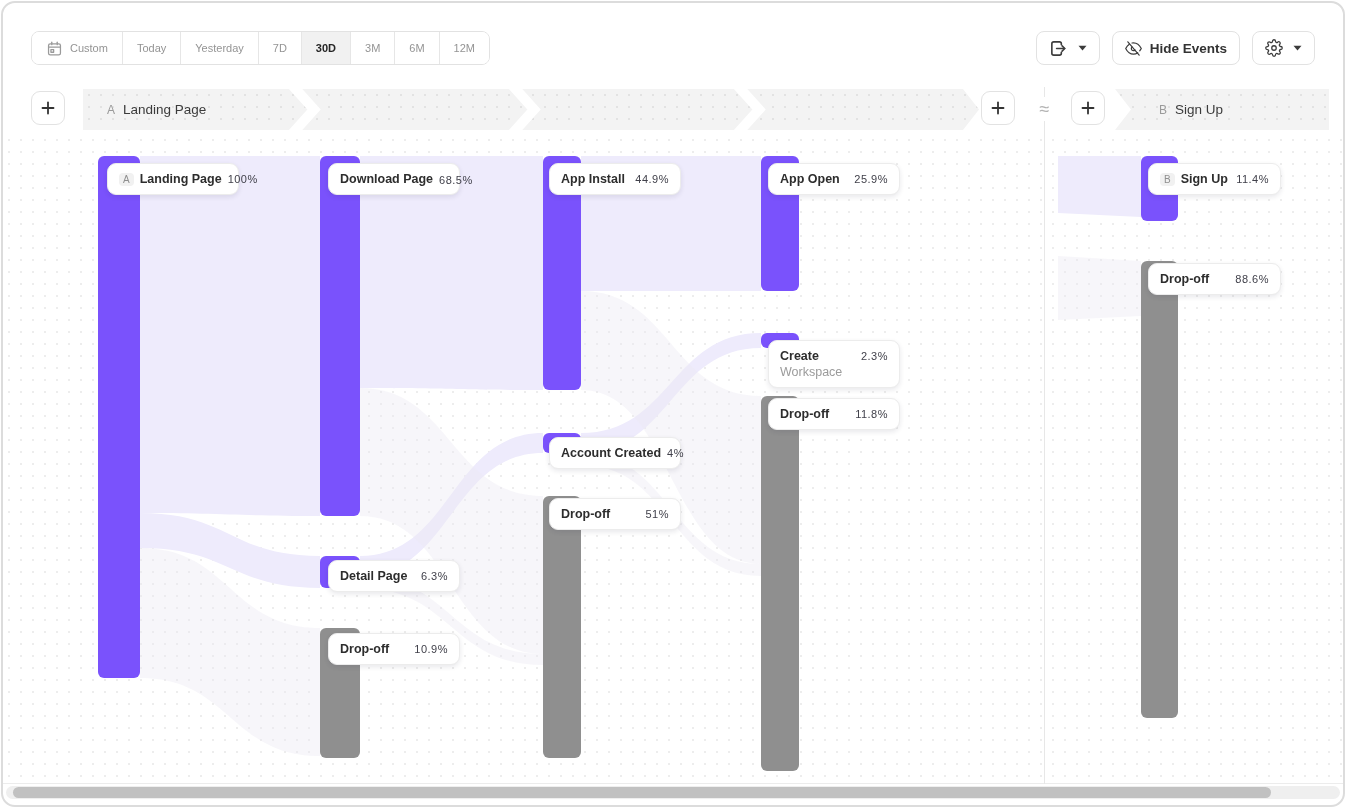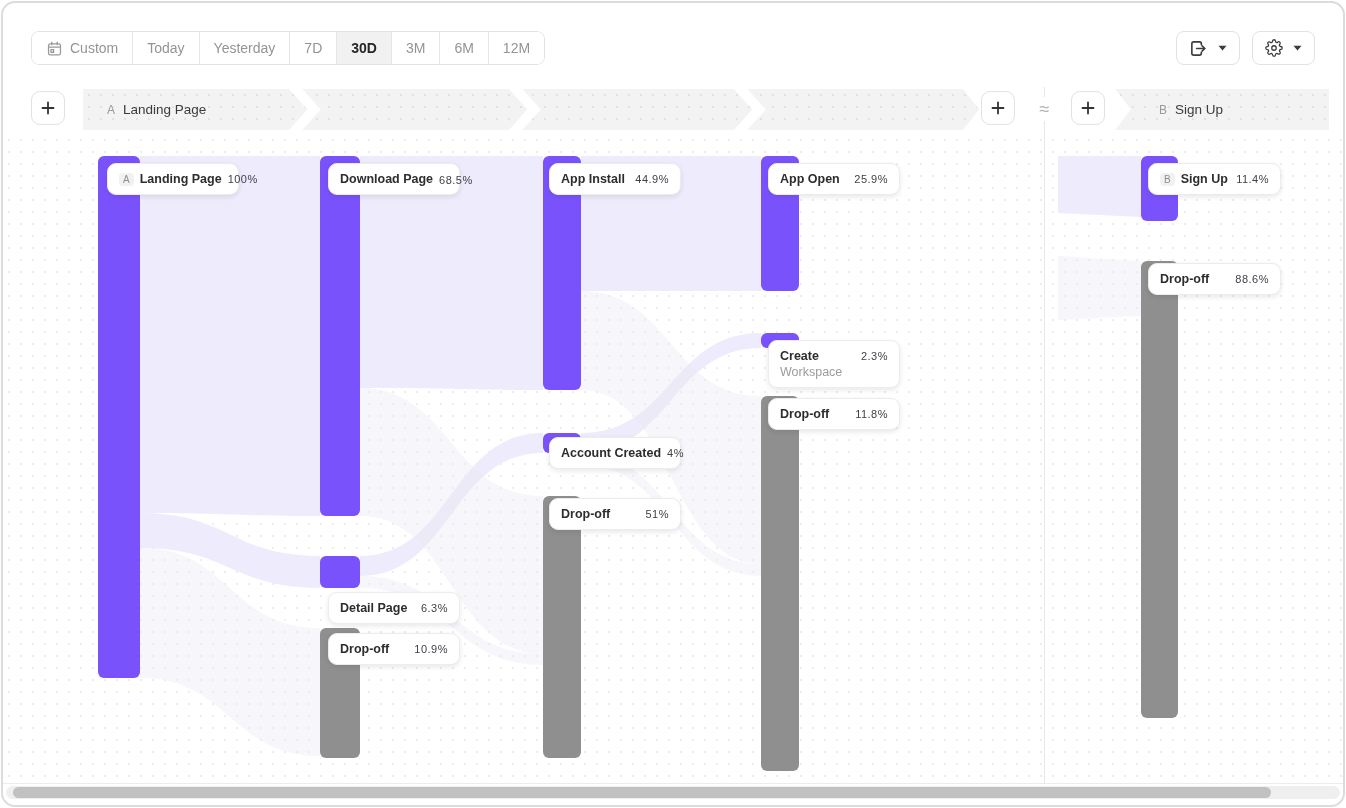--- a/index.html
+++ b/index.html
@@ -4,21 +4,21 @@
 <style>
   * { margin:0; padding:0; box-sizing:border-box; }
   html,body { width:1346px; height:808px; background:#fff; font-family:"Liberation Sans", sans-serif; }
   .frame {
     position:absolute; left:1px; top:1px; width:1344px; height:806px;
     border:2px solid #dcdcdc; border-radius:14px; background:#fff; overflow:hidden;
   }
   
   .toolbar { position:absolute; left:28px; right:28px; top:28px; height:34px; display:flex; justify-content:space-between; align-items:center; }
   .date-group { display:flex; height:34px; border:1px solid #e2e2e2; border-radius:8px; overflow:hidden; background:#fff; }
-  .seg { display:flex; align-items:center; gap:7px; padding:0 14px; font-size:14px; color:#949494; background:#fff; border:none; border-right:1px solid #e6e6e6; cursor:pointer; font-family:inherit; white-space:nowrap; }
+  .seg { display:flex; align-items:center; gap:7px; padding:0 14px; font-size:11px; color:#949494; background:#fff; border:none; border-right:1px solid #e6e6e6; cursor:pointer; font-family:inherit; white-space:nowrap; }
   .seg:last-child { border-right:none;justify-content:center; }
   .seg.selected { background:#f1f1f1; color:#262626; font-weight:bold; }
   .toolbar-right { display:flex; gap:12px; height:34px; }
   .tbtn { display:flex; align-items:center; gap:8px; padding:0 12px; background:#fff; border:1px solid #e2e2e2; border-radius:8px; font-size:13.5px; font-weight:bold; color:#333; cursor:pointer; font-family:inherit; white-space:nowrap; }
   .tbtn svg { display:block; }
   .caret { margin-left:2px; }
   
   .plus { position:absolute; top:88px; width:34px; height:34px; background:#fff; border:1px solid #e2e2e2; border-radius:9px; display:flex; align-items:center; justify-content:center; cursor:pointer; z-index:6; }
   .band { position:absolute; top:86px; height:41px; background:#f3f3f3;
     background-image:radial-gradient(circle, #e2e2e2 1px, transparent 1.3px); background-size:12px 12px;
@@ -100,20 +100,27 @@
         <svg class="icon-stroke" width="19" height="19" viewBox="0 0 20 20">
           <path d="M13 6 V5 a2 2 0 0 0 -2 -2 H5 a2 2 0 0 0 -2 2 v10 a2 2 0 0 0 2 2 h6 a2 2 0 0 0 2 -2 v-1"></path>
           <line x1="8" y1="10" x2="16.5" y2="10"></line>
           <polyline points="13.8,7.2 16.6,10 13.8,12.8"></polyline>
         </svg>
         <svg class="caret" width="9" height="6" viewBox="0 0 9 6">
             <path d="M0.5 0.8 L8.5 0.8 L4.5 5.4 Z" fill="#3c3c3c"></path>
           </svg>
       </button>
 
+      <button class="tbtn">
+        <svg class="icon-stroke" width="17" height="17" viewBox="0 0 24 24" stroke-width="2">
+          <path d="M17.94 17.94A10.07 10.07 0 0 1 12 20c-7 0-11-8-11-8a18.45 18.45 0 0 1 5.06-5.94M9.9 4.24A9.12 9.12 0 0 1 12 4c7 0 11 8 11 8a18.5 18.5 0 0 1-2.16 3.19m-6.72-1.07a3 3 0 1 1-4.24-4.24"></path>
+          <line x1="4" y1="2.5" x2="20" y2="21.5"></line>
+        </svg>
+        <span>Hide Events</span>
+      </button>
 
 
       <button class="tbtn">
         <svg class="icon-stroke" width="18" height="18" viewBox="0 0 24 24" stroke-width="1.8">
           <circle cx="12" cy="12" r="3"></circle>
           <path d="M19.4 15a1.65 1.65 0 0 0 .33 1.82l.06.06a2 2 0 0 1 0 2.83 2 2 0 0 1-2.83 0l-.06-.06a1.65 1.65 0 0 0-1.82-.33 1.65 1.65 0 0 0-1 1.51V21a2 2 0 0 1-2 2 2 2 0 0 1-2-2v-.09A1.65 1.65 0 0 0 9 19.4a1.65 1.65 0 0 0-1.82.33l-.06.06a2 2 0 0 1-2.83 0 2 2 0 0 1 0-2.83l.06-.06a1.65 1.65 0 0 0 .33-1.82 1.65 1.65 0 0 0-1.51-1H3a2 2 0 0 1-2-2 2 2 0 0 1 2-2h.09A1.65 1.65 0 0 0 4.6 9a1.65 1.65 0 0 0-.33-1.82l-.06-.06a2 2 0 0 1 0-2.83 2 2 0 0 1 2.83 0l.06.06a1.65 1.65 0 0 0 1.82.33H9a1.65 1.65 0 0 0 1-1.51V3a2 2 0 0 1 2-2 2 2 0 0 1 2 2v.09a1.65 1.65 0 0 0 1 1.51 1.65 1.65 0 0 0 1.82-.33l.06-.06a2 2 0 0 1 2.83 0 2 2 0 0 1 0 2.83l-.06.06a1.65 1.65 0 0 0-.33 1.82V9a1.65 1.65 0 0 0 1.51 1H21a2 2 0 0 1 2 2 2 2 0 0 1-2 2h-.09a1.65 1.65 0 0 0-1.51 1z"></path>
         </svg>
         <svg class="caret" width="9" height="6" viewBox="0 0 9 6">
             <path d="M0.5 0.8 L8.5 0.8 L4.5 5.4 Z" fill="#3c3c3c"></path>
           </svg>
@@ -234,21 +241,21 @@
       <span class="pct">11.8%</span>
     </div>
     <div class="node-card" style="left:546px;top:303px;">
       <span class="nm">Account Created</span>
       <span class="pct">4%</span>
     </div>
     <div class="node-card" style="left:546px;top:364px;">
       <span class="nm">Drop-off</span>
       <span class="pct">51%</span>
     </div>
-    <div class="node-card" style="left:325px;top:426px;margin-top:32px;">
+    <div class="node-card" style="left:325px;top:426px;">
       <span class="nm">Detail Page</span>
       <span class="pct">6.3%</span>
     </div>
     <div class="node-card" style="left:325px;top:499px;">
       <span class="nm">Drop-off</span>
       <span class="pct">10.9%</span>
     </div>
     <div class="node-card" style="left:1145px;top:29px;width:133px;">
       <span class="nbadge">B</span>
       <span class="nm">Sign Up</span>

